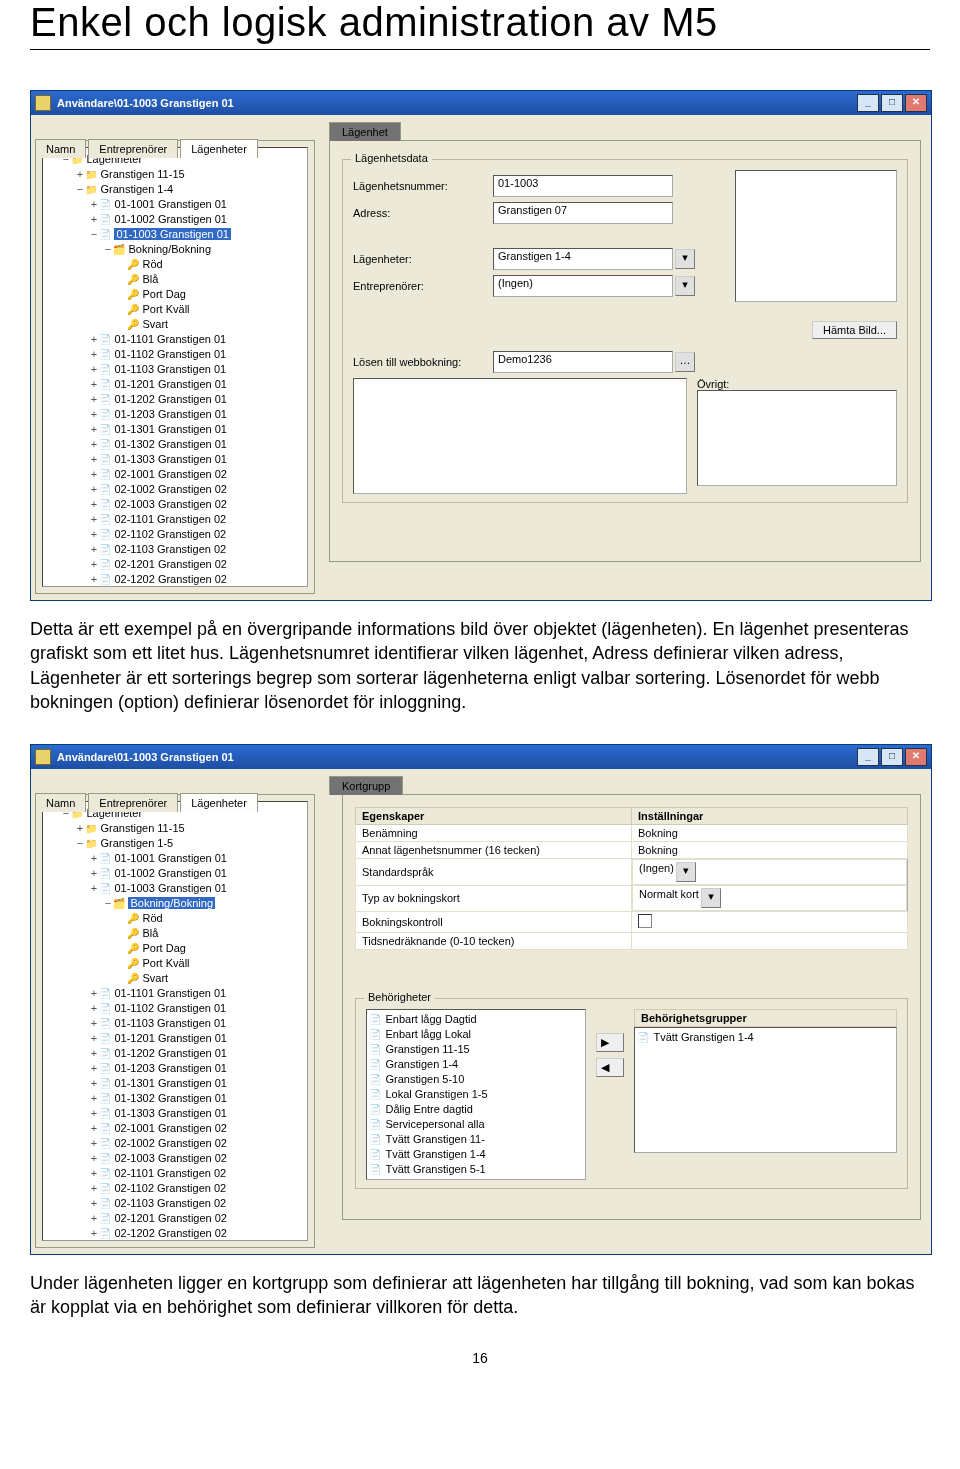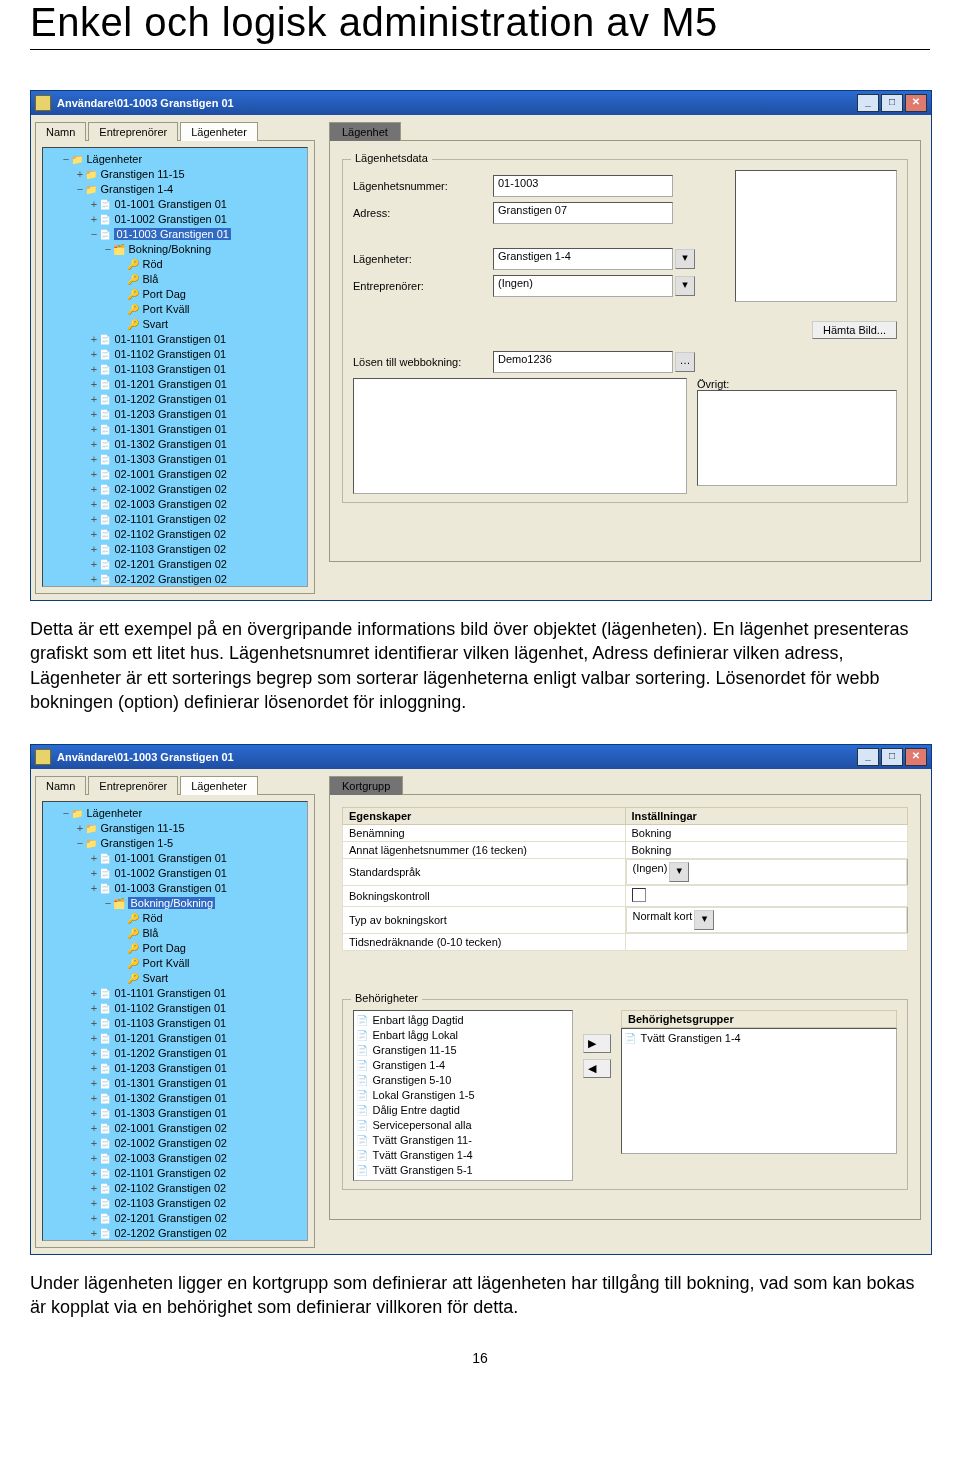--- a/index.html
+++ b/index.html
@@ -69,33 +69,33 @@
   .right-col { flex:1; padding: 6px 10px 10px 10px; }
 
   .tabs { display:flex; border-bottom:1px solid #9a9a84; margin-bottom:0; }
   .tab {
     padding: 3px 10px;
     border:1px solid #9a9a84;
     border-bottom:none;
     background:#ece9d8;
     margin-right:2px;
     position:relative;
-    top:1px;
+    top:18px;
   }
   .tab.active { background:#fdfdfb; font-weight:normal; }
 
   .tabpane {
     border:1px solid #9a9a84;
     border-top:none;
     background:#ece9d8;
     padding:6px;
   }
 
   .tree {
-    background:#7dd3fc;
+    background:#ffffff;
     border:1px inset #999;
     height: 430px;
     overflow:hidden;
     padding:4px;
     line-height:15px;
   }
   .tree ul { list-style:none; margin:0; padding-left:14px; }
   .tree li { white-space:nowrap; }
   .tw { display:inline-block; width:10px; text-align:center; color:#555; }
   .ic-folder::before { content:"📁"; font-size:10px; margin-right:3px; }
@@ -358,21 +358,21 @@
                 </ul>
               </li>
             </ul>
           </div>
         </div>
       </div>
       <div class="right-col">
         <div class="right-tabs">
           <div class="right-tab">Kortgrupp</div>
         </div>
-        <div style="border:1px solid #9a9a84; border-top:none; padding:12px; min-height:400px;">
+        <div style="border:1px solid #9a9a84; border-top:none; padding:12px; min-height:400px;margin-left:13px;">
           <table class="proptable">
             <tbody>
                 <tr>
               <th style="width:50%;">Egenskaper</th>
               <th>Inställningar</th>
             </tr>
             </tbody>
               <tbody id="w2-rows">
                 <tr>
                   <td>Benämning</td>
@@ -380,26 +380,26 @@
                 </tr>
                 <tr>
                   <td>Annat lägenhetsnummer (16 tecken)</td>
                   <td>Bokning</td>
                 </tr>
                 <tr>
                   <td>Standardspråk</td>
                   <td style="display: flex;">(Ingen)<span class="dd">▾</span></td>
                 </tr>
                 <tr>
+                  <td>Typ av bokningskort</td>
+                  <td style="display: flex;">Normalt kort<span class="dd">▾</span></td>
+                </tr>
+                <tr>
                   <td>Bokningskontroll</td>
                   <td><span class="chk"></span></td>
-                </tr>
-                <tr>
-                  <td>Typ av bokningskort</td>
-                  <td style="display: flex;">Normalt kort<span class="dd">▾</span></td>
                 </tr>
                 <tr>
                   <td>Tidsnedräknande (0-10 tecken)</td>
                   <td></td>
                 </tr>
               </tbody>
           </table>
 
           <div style="height:40px;"></div>
 

